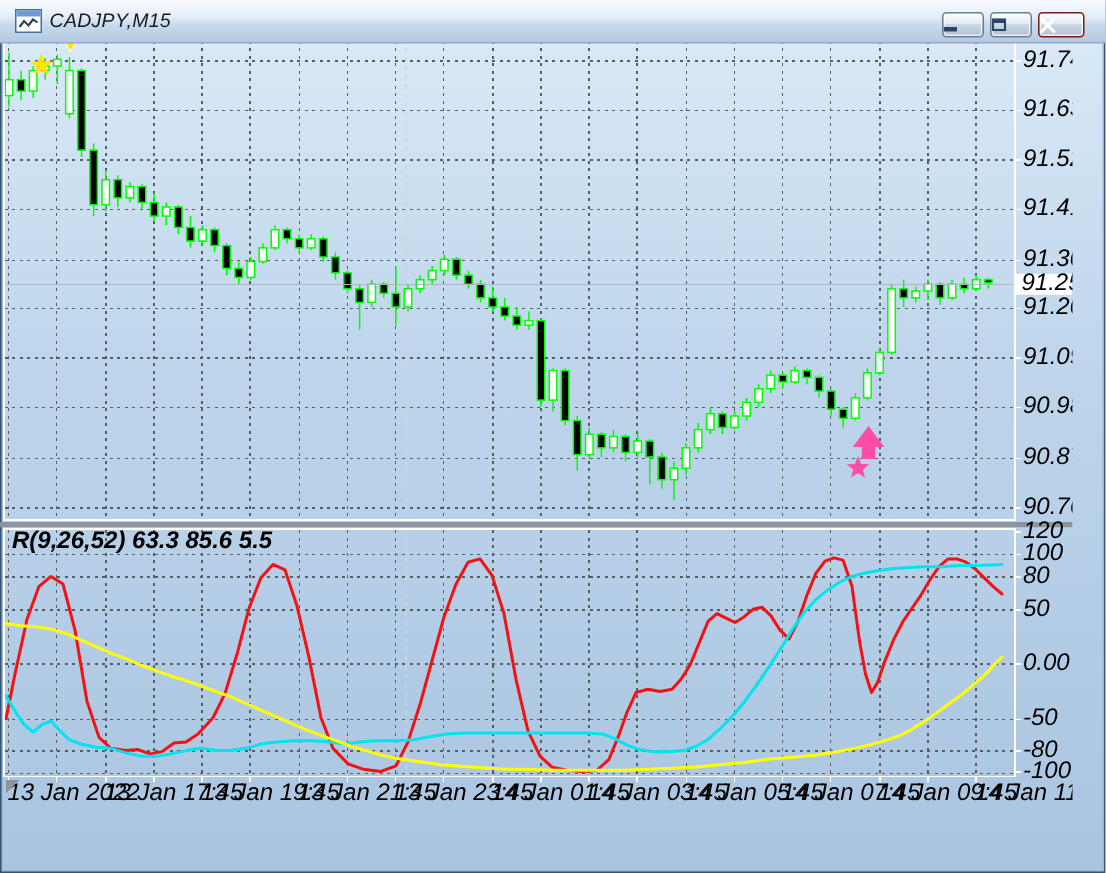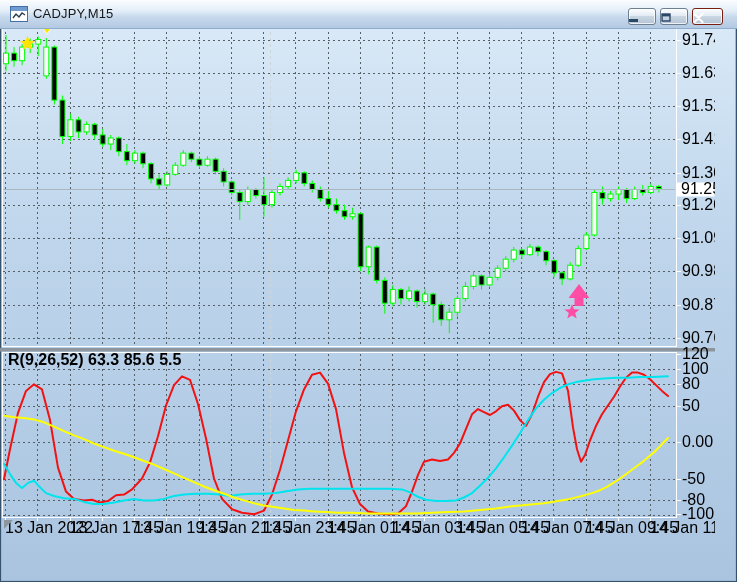--- a/index.html
+++ b/index.html
@@ -1,20 +1,21 @@
 <!DOCTYPE html>
 <html><head>
 <meta charset="utf-8">
 <style>
   html,body{margin:0;padding:0;background:#fff;}
   .window{
     position:relative;width:737px;height:582px;overflow:hidden;
     font-family:"Liberation Sans",sans-serif;
     background:linear-gradient(#dcebf8,#bfd6ec 40%,#aac4e0);
     box-shadow:inset 0 0 0 1px #35526f, inset 0 0 0 2px #9db8d4;
+    font-style:italic;
   }
   .titlebar{
     position:absolute;left:0;top:0;width:737px;height:28px;
     background:linear-gradient(#fbfdff,#e2edf8 40%,#c7d9ec 60%,#b3c9e2);
     border-bottom:1px solid #8fadcc;
   }
   .app-icon{position:absolute;left:10px;top:6px;width:18px;height:16px;}
   .window-title{
     position:absolute;left:33px;top:6px;font-size:13px;color:#17181a;
     letter-spacing:0.2px;white-space:nowrap;

